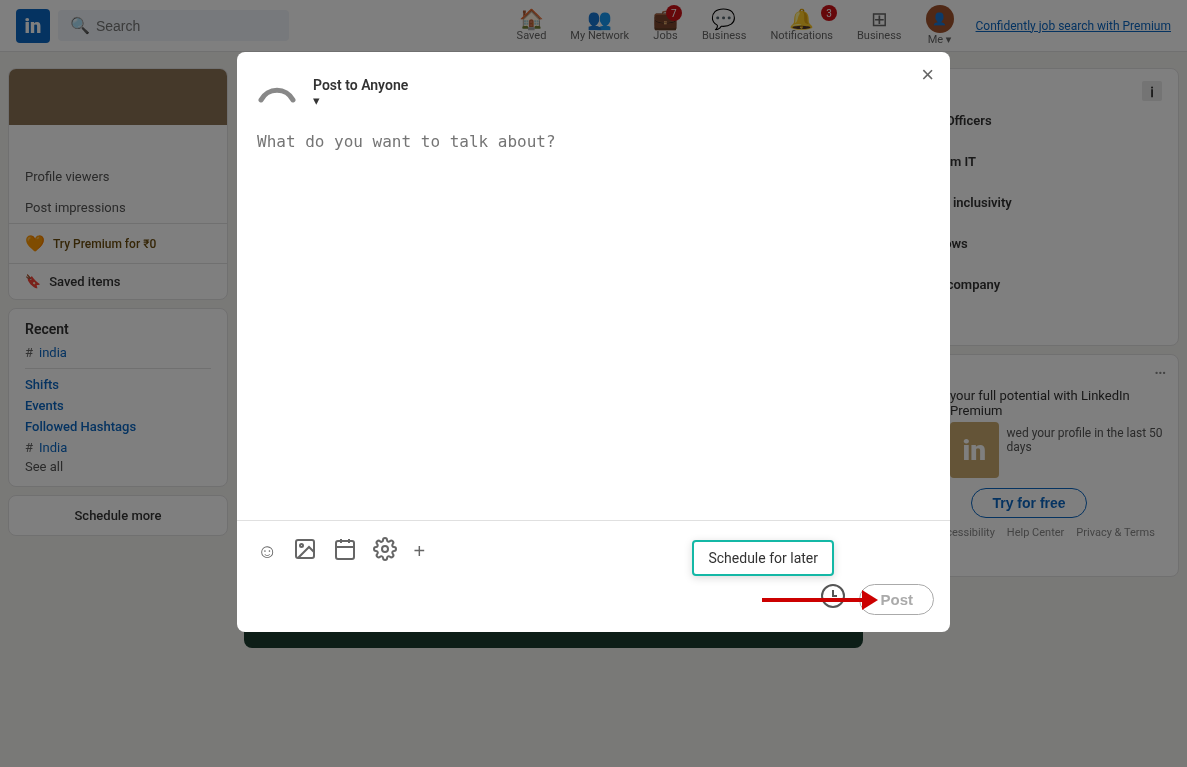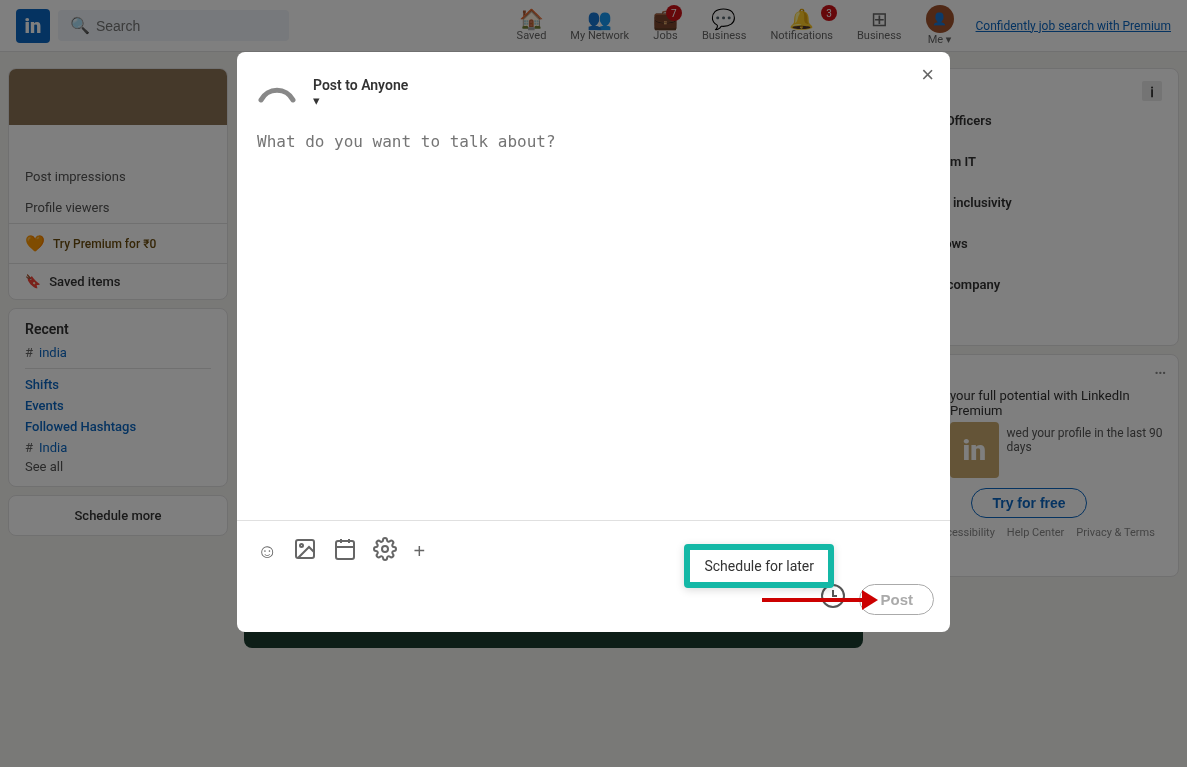--- a/index.html
+++ b/index.html
@@ -177,22 +177,22 @@
       display: flex; align-items: center; gap: 8px; margin-bottom: 8px;
     }
     .toolbar-icon-btn {
       background: transparent; border: none; cursor: pointer;
       font-size: 20px; color: #666; padding: 4px; border-radius: 50%;
     }
     .modal-toolbar-bottom {
       display: flex; justify-content: flex-end; align-items: center; gap: 8px; position: relative;
     }
     .schedule-tooltip {
-      position: absolute; right: 100px; bottom: 32px;
-      background: #fff; border: 6px solid #14b8a6; border-radius: 4px;
+      position: absolute; right: 100px; bottom: 44px;
+      background: #fff; border: 2px solid #14b8a6; border-radius: 4px;
       padding: 8px 14px; font-size: 14px; color: #333;
       white-space: nowrap; box-shadow: 0 2px 8px rgba(0,0,0,0.15);
     }
     .schedule-clock-btn {
       background: transparent; border: none; cursor: pointer;
       font-size: 22px; color: #666; padding: 4px;
     }
     .post-btn {
       background: transparent; border: 1px solid #aaa;
       color: #aaa; border-radius: 20px; padding: 6px 20px;
@@ -244,24 +244,24 @@
   </div>
 </nav>
 
 <div class="main-layout" style="position:relative;z-index:1;">
 
   <div class="left-sidebar">
     <div class="sidebar-card">
       <div class="sidebar-banner"></div>
       <div style="height:36px;"></div>
       <div class="sidebar-stat">
+        <span class="sidebar-stat-label">Profile viewers</span>
+      </div>
+      <div class="sidebar-stat">
         <span class="sidebar-stat-label">Post impressions</span>
-      </div>
-      <div class="sidebar-stat">
-        <span class="sidebar-stat-label">Profile viewers</span>
       </div>
       <hr class="sidebar-divider">
       <div class="sidebar-premium-row">
         <span class="sidebar-premium-icon">🧡</span>
         <span class="sidebar-premium-text">Try Premium for ₹0</span>
       </div>
       <div class="sidebar-saved-row">
         <span>🔖</span>
         <span class="sidebar-saved-text">Saved items</span>
       </div>
@@ -330,21 +330,21 @@
       <div class="ad-content">
         <div style="display:flex;flex-direction:column;gap:4px;">
           <div class="ad-avatar">👤</div>
         </div>
         <div style="display:flex;flex-direction:column;gap:4px;flex:1;">
           <div class="ad-text">your full potential with LinkedIn Premium</div>
           <div style="display:flex;gap:8px;">
             <div class="ad-li-logo" style="width:56px;height:56px;background:#c8a96e;border-radius:4px;display:flex;align-items:center;justify-content:center;">
               <span style="font-size:28px;font-weight:900;color:#fff;">in</span>
             </div>
-            <div class="ad-text-sub">wed your profile in the last 90 days</div>
+            <div class="ad-text-sub">wed your profile in the last 50 days</div>
           </div>
         </div>
       </div>
       <button class="try-btn">Try for free</button>
       <div class="footer-links">
         <span>About</span>
         <span>Accessibility</span>
         <span>Help Center</span>
         <span>Privacy &amp; Terms</span>
         <span>Ad Choices</span>

